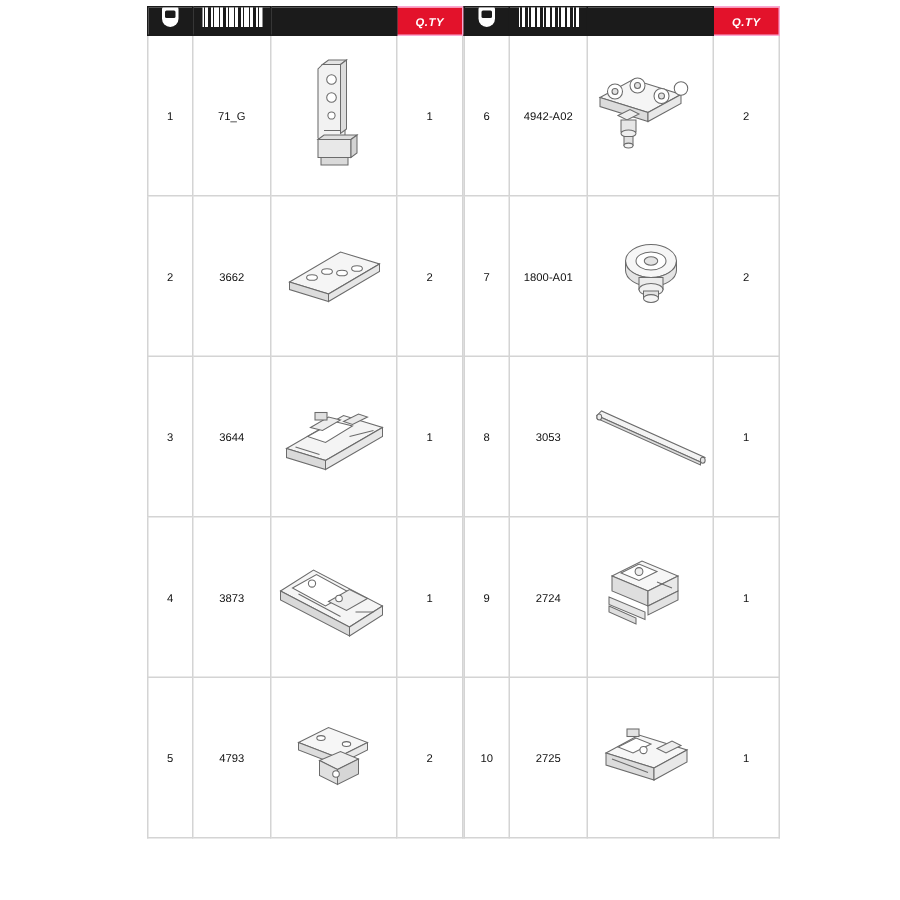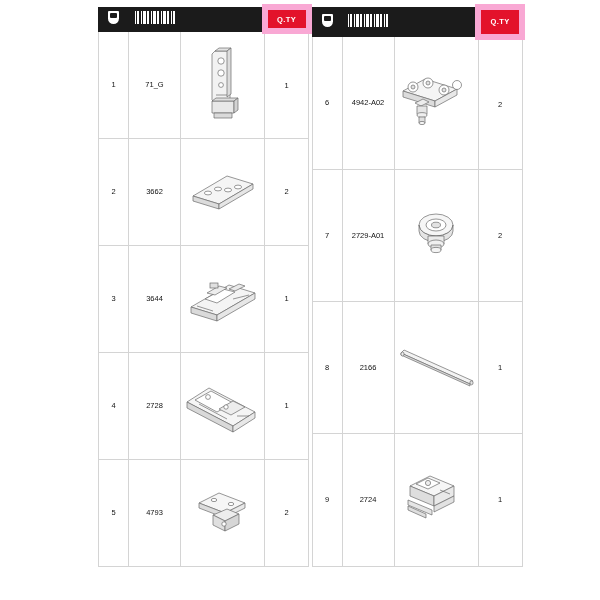--- a/index.html
+++ b/index.html
@@ -44,26 +44,27 @@
   }
   .hdr th {
     background: #1b1b1b;
     border: 1px solid #1b1b1b;
     height: 18px;
     padding: 0;
     vertical-align: middle;
   }
   .hdr th.qty {
     background: #e3122b;
-    border: 6px solid #f9a8d4;
+    border: 1px solid #f9a8d4;
     color: #ffffff;
     font-size: 7.5px;
     font-weight: bold;
     letter-spacing: 0.4px;
     text-align: center;
+    font-style: italic;
   }
   .col-no { width: 30px; }
   .col-code { width: 52px; }
   .col-img { width: 84px; }
   .col-qty { width: 44px; }
 
   .tbl td {
     border: 1px solid #d4d4d4;
     height: 102px;
     padding: 0;
@@ -199,21 +200,21 @@
                 <line x1="14" y1="47" x2="30" y2="52"></line>
                 <line x1="50" y1="40" x2="66" y2="36"></line>
               </g>
             </svg>
           </td>
           <td class="qty">1</td>
         </tr>
 
         <tr>
           <td class="no">4</td>
-          <td class="code">2728</td>
+          <td class="code">3873</td>
           <td class="img">
             <svg class="part" width="84" height="84" viewBox="0 0 84 84">
               <g fill="#f1f1f1" stroke="#6b6b6b" stroke-width="0.7">
                 <path d="M6 38 L28 24 L74 48 L52 62 Z" fill="#f5f5f5"></path>
                 <path d="M6 38 L52 62 L52 68 L6 44 Z" fill="#d9d9d9"></path>
                 <path d="M52 62 L74 48 L74 54 L52 68 Z" fill="#e8e8e8"></path>
                 <path d="M14 36 L30 27 L52 39 L36 48 Z" fill="#ffffff"></path>
                 <path d="M38 45 L52 37 L64 43 L50 51 Z" fill="#ededed"></path>
                 <circle cx="27" cy="33" r="2.4" fill="#ffffff"></circle>
                 <circle cx="45" cy="43" r="2.2" fill="#ffffff"></circle>
@@ -289,41 +290,41 @@
                 <path d="M24 58 h6 v6 h-6 z" fill="#e0e0e0"></path>
                 <ellipse cx="27" cy="64" rx="3" ry="1.6" fill="#f4f4f4"></ellipse>
               </g>
             </svg>
           </td>
           <td class="qty">2</td>
         </tr>
 
         <tr>
           <td class="no">7</td>
-          <td class="code">2729-A01</td>
+          <td class="code">1800-A01</td>
           <td class="img">
             <svg class="part" width="70" height="72" viewBox="0 0 70 72">
               <g fill="#f1f1f1" stroke="#6b6b6b" stroke-width="0.7">
                 <ellipse cx="35" cy="26" rx="17" ry="11" fill="#f6f6f6"></ellipse>
                 <ellipse cx="35" cy="26" rx="10" ry="6" fill="#ffffff"></ellipse>
                 <ellipse cx="35" cy="26" rx="4.5" ry="2.8" fill="#e3e3e3"></ellipse>
                 <path d="M18 26 a17 11 0 0 0 34 0 v6 a17 11 0 0 1 -34 0 z" fill="#e4e4e4"></path>
                 <path d="M27 37 h16 v8 h-16 z" fill="#ebebeb"></path>
                 <ellipse cx="35" cy="45" rx="8" ry="4" fill="#f0f0f0"></ellipse>
                 <path d="M30 46 h10 v5 h-10 z" fill="#e2e2e2"></path>
                 <ellipse cx="35" cy="51" rx="5" ry="2.6" fill="#f4f4f4"></ellipse>
               </g>
             </svg>
           </td>
           <td class="qty">2</td>
         </tr>
 
         <tr>
           <td class="no">8</td>
-          <td class="code">2166</td>
+          <td class="code">3053</td>
           <td class="img">
             <svg class="part" width="84" height="60" viewBox="0 0 84 60">
               <g fill="#f1f1f1" stroke="#6b6b6b" stroke-width="0.7">
                 <path d="M6 16 L9 13 L78 44 L75 47 Z" fill="#f3f3f3"></path>
                 <path d="M6 16 L75 47 L75 49 L6 18 Z" fill="#dcdcdc"></path>
                 <ellipse cx="7.5" cy="17" rx="1.6" ry="2" fill="#ececec"></ellipse>
                 <ellipse cx="76.5" cy="45.8" rx="1.6" ry="2" fill="#e4e4e4"></ellipse>
               </g>
             </svg>
           </td>
@@ -344,18 +345,37 @@
                 <path d="M12 40 L36 50 L36 55 L12 45 Z" fill="#e5e5e5"></path>
                 <path d="M12 46 L30 54 L30 58 L12 50 Z" fill="#dfdfdf"></path>
                 <path d="M38 46 L58 36 L58 42 L38 52 Z" fill="#e2e2e2"></path>
                 <line x1="44" y1="30" x2="54" y2="34"></line>
               </g>
             </svg>
           </td>
           <td class="qty">1</td>
         </tr>
 
+        <tr>
+          <td class="no">10</td>
+          <td class="code">2725</td>
+          <td class="img">
+            <svg class="part" width="80" height="70" viewBox="0 0 80 70">
+              <g fill="#f1f1f1" stroke="#6b6b6b" stroke-width="0.7">
+                <path d="M10 32 L32 20 L64 30 L42 42 Z" fill="#f6f6f6"></path>
+                <path d="M10 32 L42 42 L42 50 L10 40 Z" fill="#dcdcdc"></path>
+                <path d="M42 42 L64 30 L64 38 L42 50 Z" fill="#e8e8e8"></path>
+                <path d="M18 28 L30 22 L40 26 L28 32 Z" fill="#ffffff"></path>
+                <path d="M44 29 L54 24 L60 27 L50 32 Z" fill="#ededed"></path>
+                <rect x="24" y="16" width="8" height="5" fill="#e2e2e2"></rect>
+                <circle cx="35" cy="30" r="2.4" fill="#ffffff"></circle>
+                <line x1="14" y1="36" x2="38" y2="45"></line>
+              </g>
+            </svg>
+          </td>
+          <td class="qty">1</td>
+        </tr>
       </tbody>
         </table>
 
     </div>
   </div>
 </div>
 
 </body></html>

